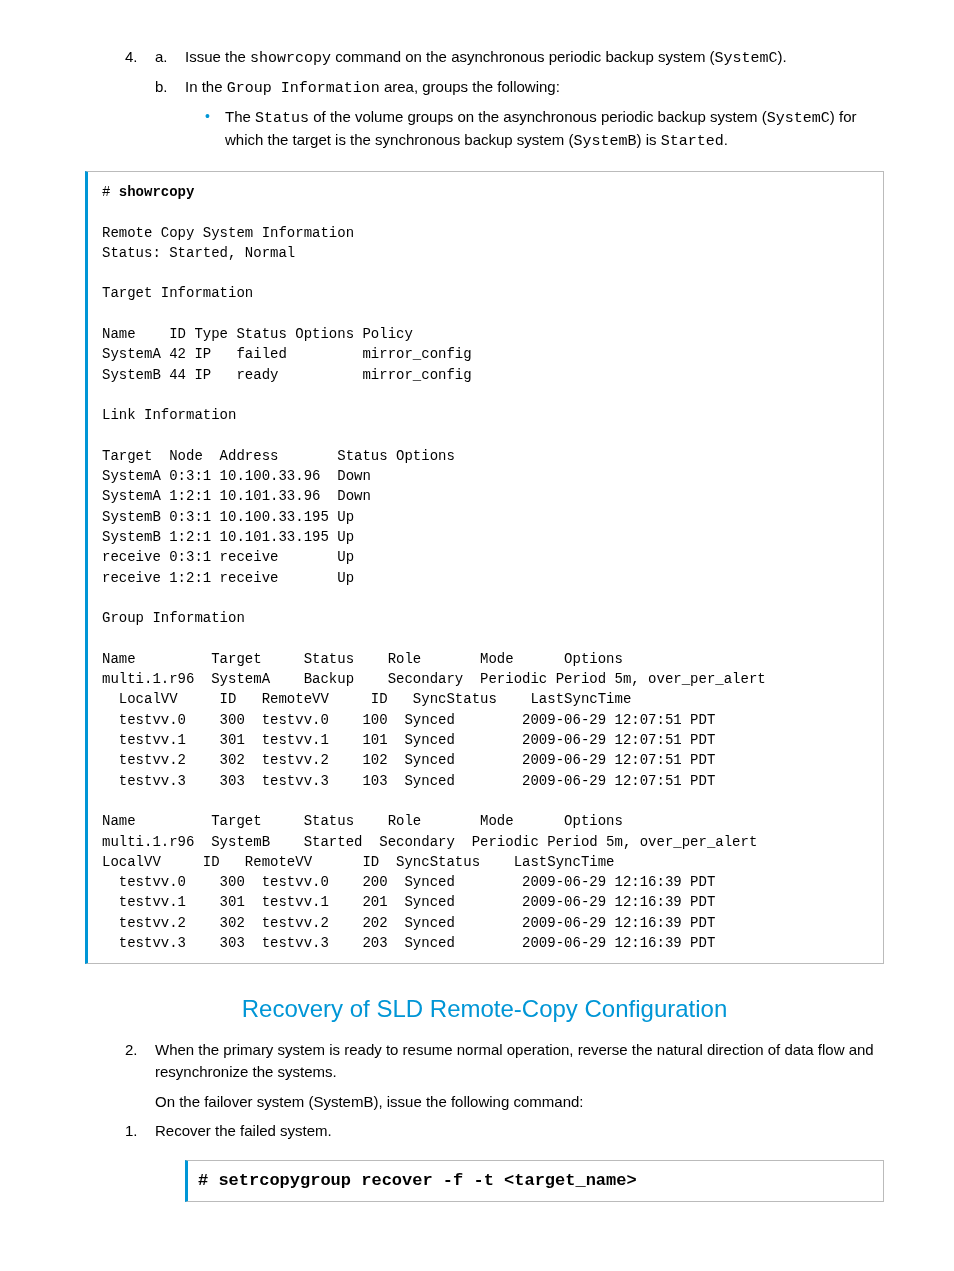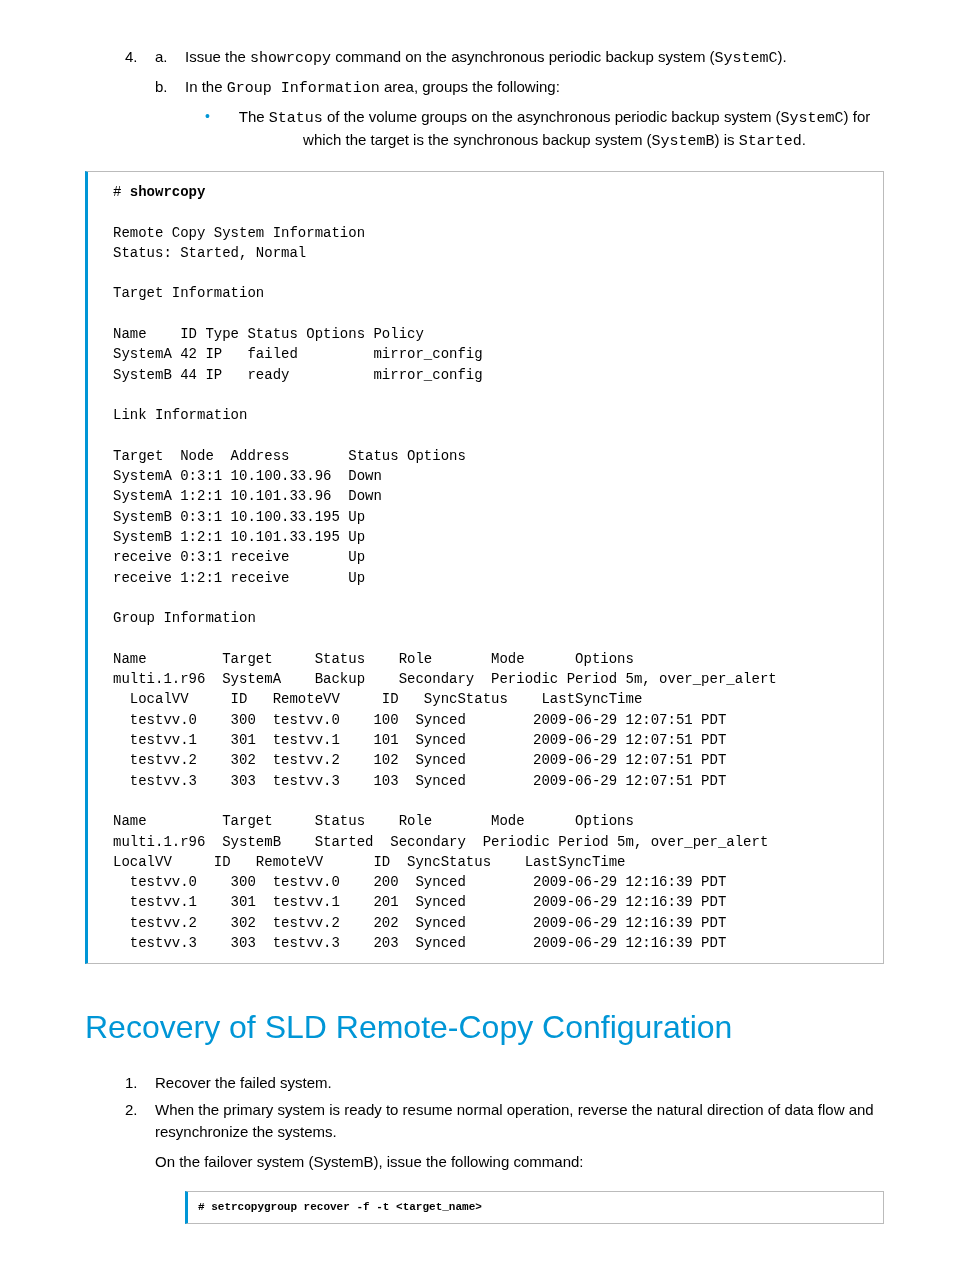--- a/index.html
+++ b/index.html
@@ -12,47 +12,48 @@
       max-width: 954px;
       box-sizing: border-box;
     }
     .ol-main { list-style: none; padding-left: 70px; margin: 0 0 18px 0; }
     .ol-main > li { position: relative; margin-bottom: 6px; }
     .ol-main > li::before { content: attr(data-marker); position: absolute; left: -30px; }
     .ol-sub { list-style: none; padding-left: 30px; margin: 6px 0; }
     .ol-sub > li { position: relative; margin-bottom: 6px; }
     .ol-sub > li::before { content: attr(data-marker); position: absolute; left: -30px; }
     .ul-bullet { list-style: none; padding-left: 40px; margin: 6px 0; }
-    .ul-bullet > li { position: relative; margin-bottom: 10px; text-align: center; }
+    .ul-bullet > li { position: relative; margin-bottom: 10px; }
     .ul-bullet > li::before { content: "•"; color: #0096d6; position: absolute; left: -20px; font-size: 14px; }
     .mono { font-family: "Courier New", Courier, monospace; }
     .codebox {
       border: 1px solid #bbb;
       border-left: 3px solid #0096d6;
-      padding: 10px 25px;
-      margin: 16px 0 40px 0;
+      padding: 10px 14px;
+      margin: 16px 0 28px 0;
       font-family: "Courier New", Courier, monospace;
       font-size: 14px;
       line-height: 1.45;
       white-space: pre;
     }
     .codebox .cmd { font-weight: bold; }
     .section-heading {
       color: #0096d6;
       font-weight: 300;
-      font-size: 32px;
-      margin: 28px 0 21px 0;
+      font-size: 24px;
+      margin: 28px 0 12px 0;
+      text-align: center;
     }
     .codebox-small {
       border: 1px solid #bbb;
       border-left: 3px solid #0096d6;
       padding: 8px 10px;
       margin: 10px 0 10px 100px;
       font-family: "Courier New", Courier, monospace;
-      font-size: 11px;
+      font-size: 17px;
       line-height: 1.4;
       font-weight: bold;
       white-space: pre;
     }
     .para { margin: 8px 0; }
   </style>
 </head>
 <body>
 
 <ol class="ol-main">
@@ -108,22 +109,22 @@
 multi.1.r96  SystemB    Started  Secondary  Periodic Period 5m, over_per_alert
 LocalVV     ID   RemoteVV      ID  SyncStatus    LastSyncTime
   testvv.0    300  testvv.0    200  Synced        2009-06-29 12:16:39 PDT
   testvv.1    301  testvv.1    201  Synced        2009-06-29 12:16:39 PDT
   testvv.2    302  testvv.2    202  Synced        2009-06-29 12:16:39 PDT
   testvv.3    303  testvv.3    203  Synced        2009-06-29 12:16:39 PDT</span></div>
 
 <h2 class="section-heading">Recovery of SLD Remote-Copy Configuration</h2>
 
 <ol class="ol-main">
-  <li data-marker="1.">
-    <span>Recover the failed system.</span>
-  </li>
   <li data-marker="2.">
     <span>When the primary system is ready to resume normal operation, reverse the natural direction of data flow and resynchronize the systems.</span>
     <p class="para">On the failover system (SystemB), issue the following command:</p>
+  </li>
+  <li data-marker="1.">
+    <span>Recover the failed system.</span>
   </li>
 </ol>
 
 <div class="codebox-small"># setrcopygroup recover -f -t &lt;target_name&gt;</div>
 
 </body></html>

